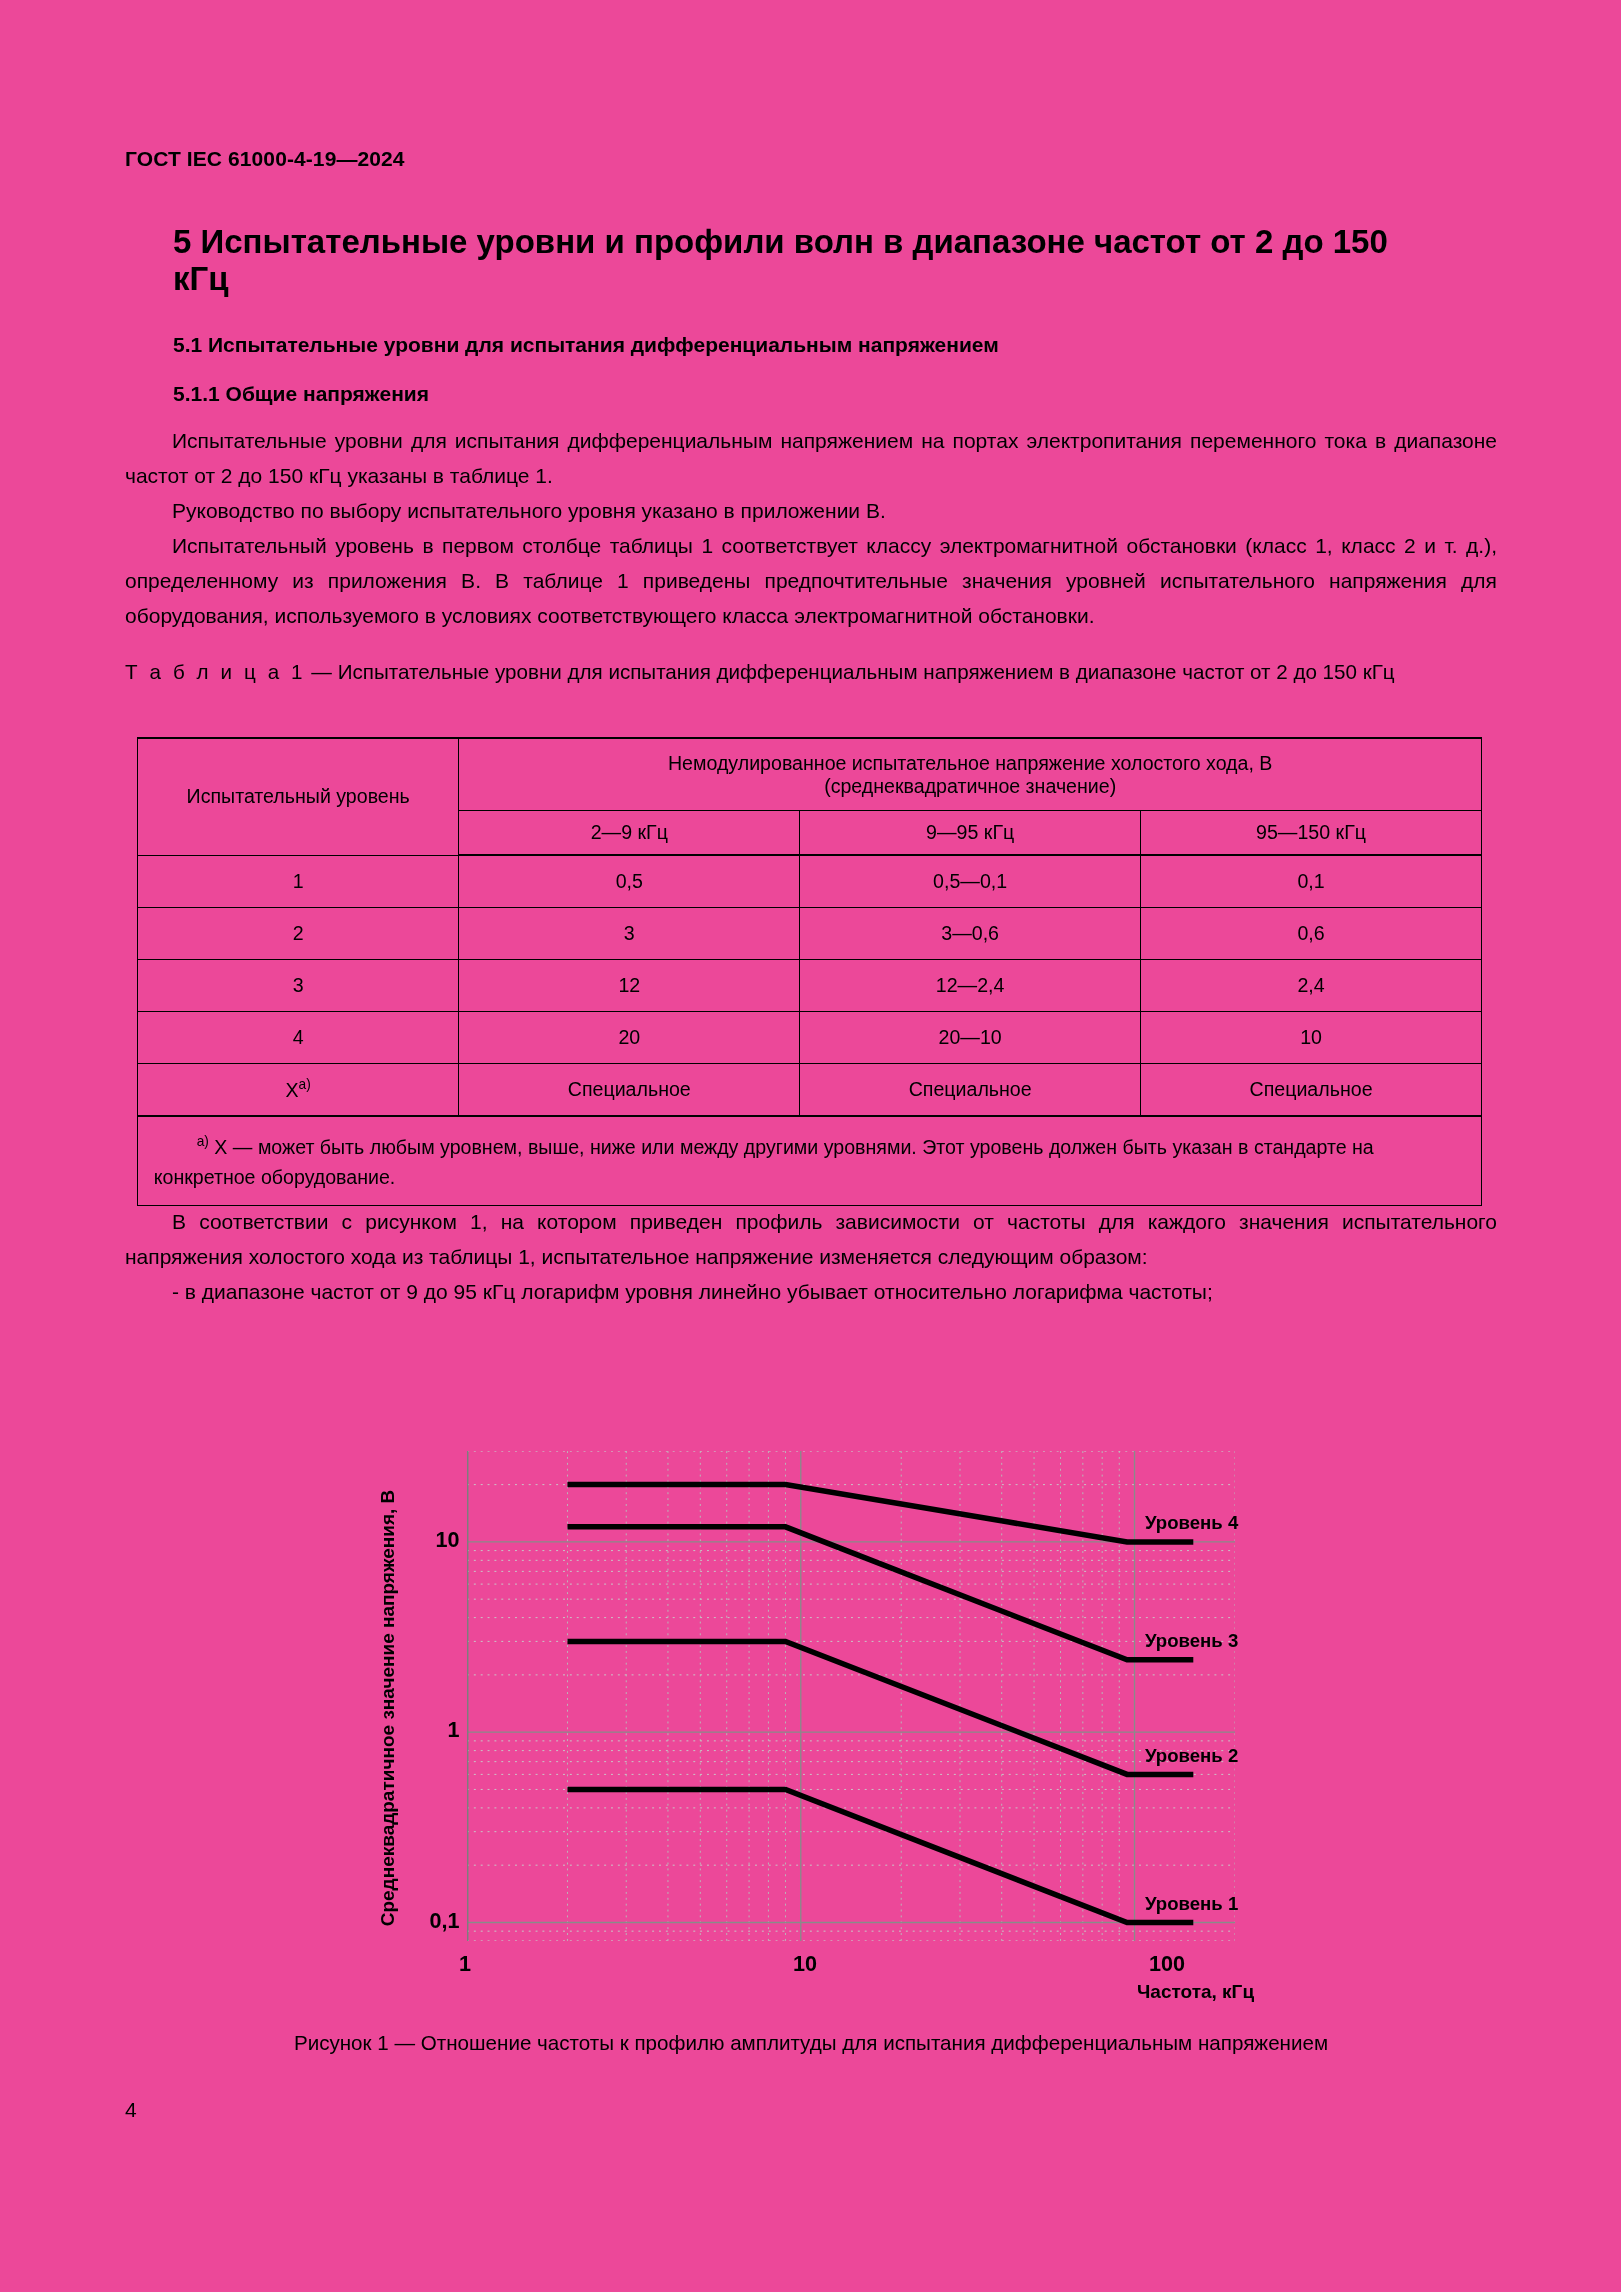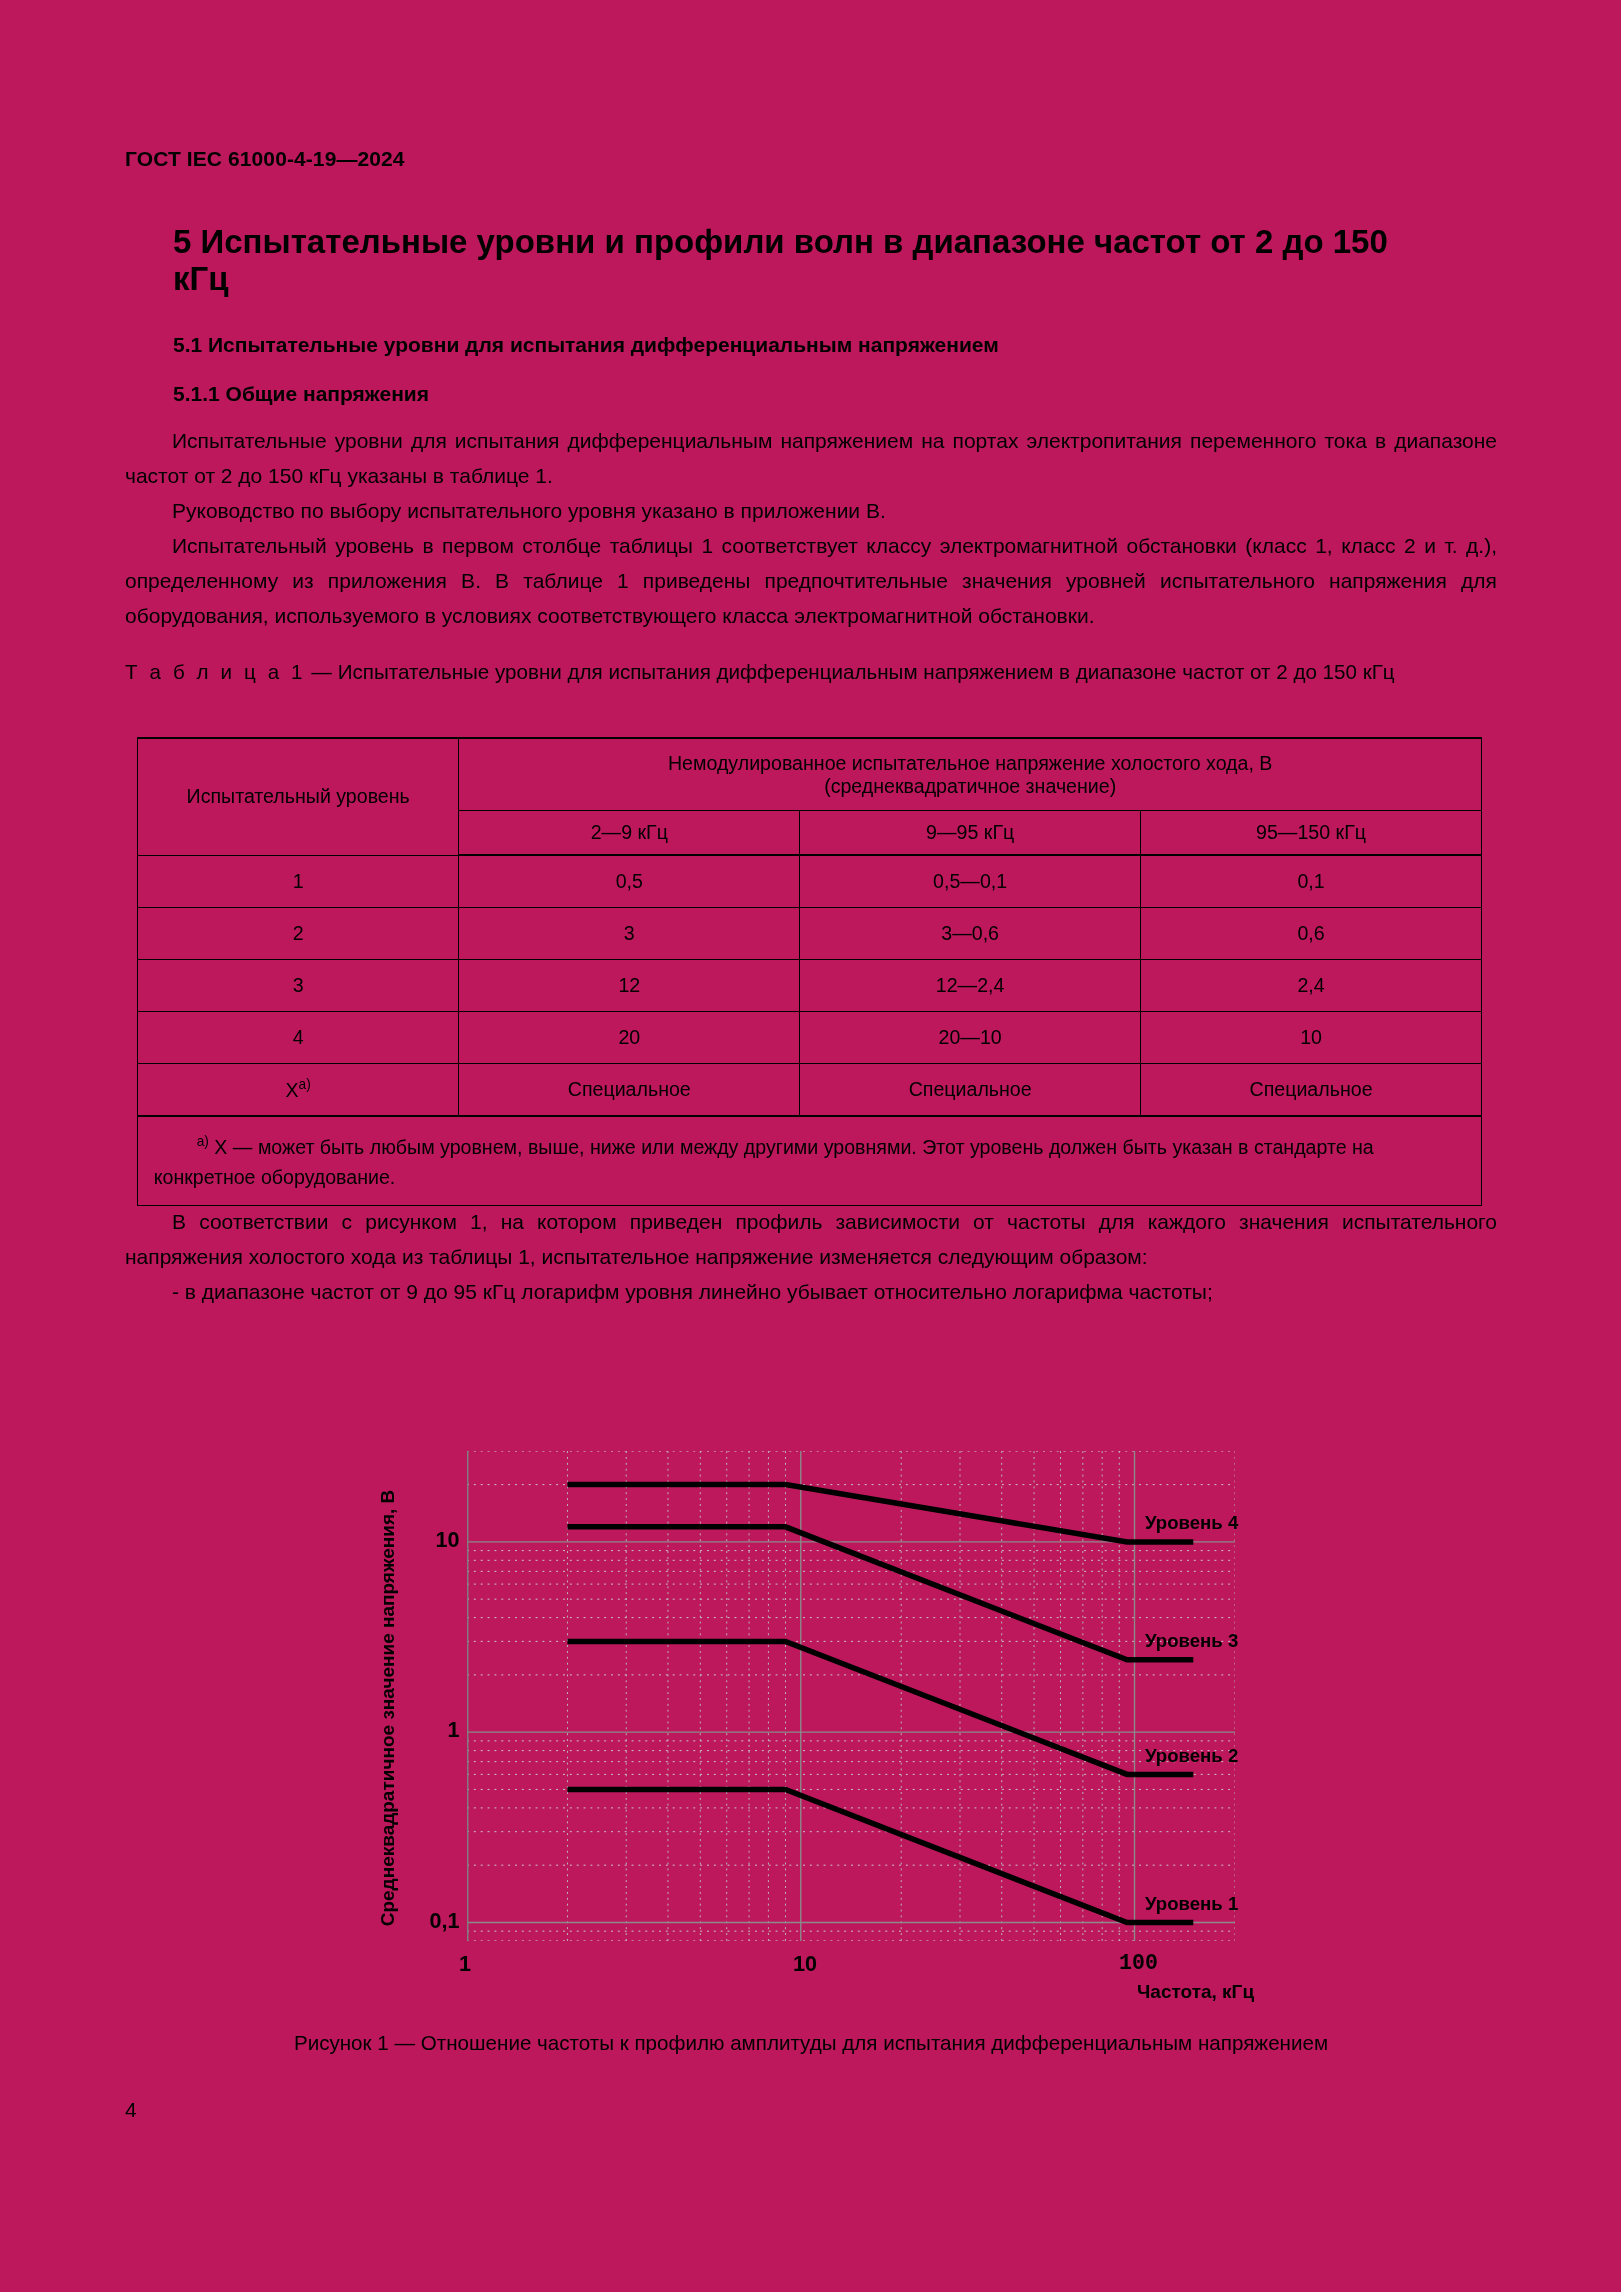--- a/index.html
+++ b/index.html
@@ -10,21 +10,21 @@
   }
   body {
     font-family: "Liberation Sans", sans-serif;
     color: #000000;
   }
   .page {
     position: relative;
     width: 1621px;
     height: 2293px;
     margin: 0 auto;
-    background: #be185d;
+    background: #ec4899;
     overflow: hidden;
   }
 
   
   .running-header {
     position: absolute;
     left: 125px;
     top: 147px;
     font-size: 21px;
     font-weight: bold;
@@ -347,21 +347,21 @@
           <line x1="0.7" y1="0" x2="0.7" y2="500" stroke="#7d7d7d" stroke-width="1.6"></line>
           <polyline points="102.57,34.21 325.13,34.21 673.84,92.68 741.43,92.68" fill="none" stroke="#000000" stroke-width="5.6" stroke-linejoin="miter" stroke-linecap="butt"></polyline>
           <polyline points="102.57,77.30 325.13,77.30 673.84,213.07 741.43,213.07" fill="none" stroke="#000000" stroke-width="5.6" stroke-linejoin="miter" stroke-linecap="butt"></polyline>
           <polyline points="102.57,194.25 325.13,194.25 673.84,330.02 741.43,330.02" fill="none" stroke="#000000" stroke-width="5.6" stroke-linejoin="miter" stroke-linecap="butt"></polyline>
           <polyline points="102.57,345.40 325.13,345.40 673.84,481.18 741.43,481.18" fill="none" stroke="#000000" stroke-width="5.6" stroke-linejoin="miter" stroke-linecap="butt"></polyline>
         </svg>
     </div>
 
     <div class="xtick" id="xtick0" style="left: 96px; top: 512px;">1</div>
     <div class="xtick" id="xtick1" style="left: 430px; top: 512px;">10</div>
-    <div class="xtick" id="xtick2" style="left: 756px; top: 512px; font-family: Liberation Mono, monospace;">100</div>
+    <div class="xtick" id="xtick2" style="left: 786px; top: 512px;">100</div>
 
     <div class="xlabel">Частота, кГц</div>
 
     <div class="curve-label" id="clabel0" style="left: 782px; top: 73px;">Уровень 4</div>
     <div class="curve-label" id="clabel1" style="left: 782px; top: 191px;">Уровень 3</div>
     <div class="curve-label" id="clabel2" style="left: 782px; top: 306px;">Уровень 2</div>
     <div class="curve-label" id="clabel3" style="left: 782px; top: 454px;">Уровень 1</div>
   </div>
 
   <div class="fig-caption">Рисунок 1 — Отношение частоты к профилю амплитуды для испытания дифференциальным напряжением</div>

